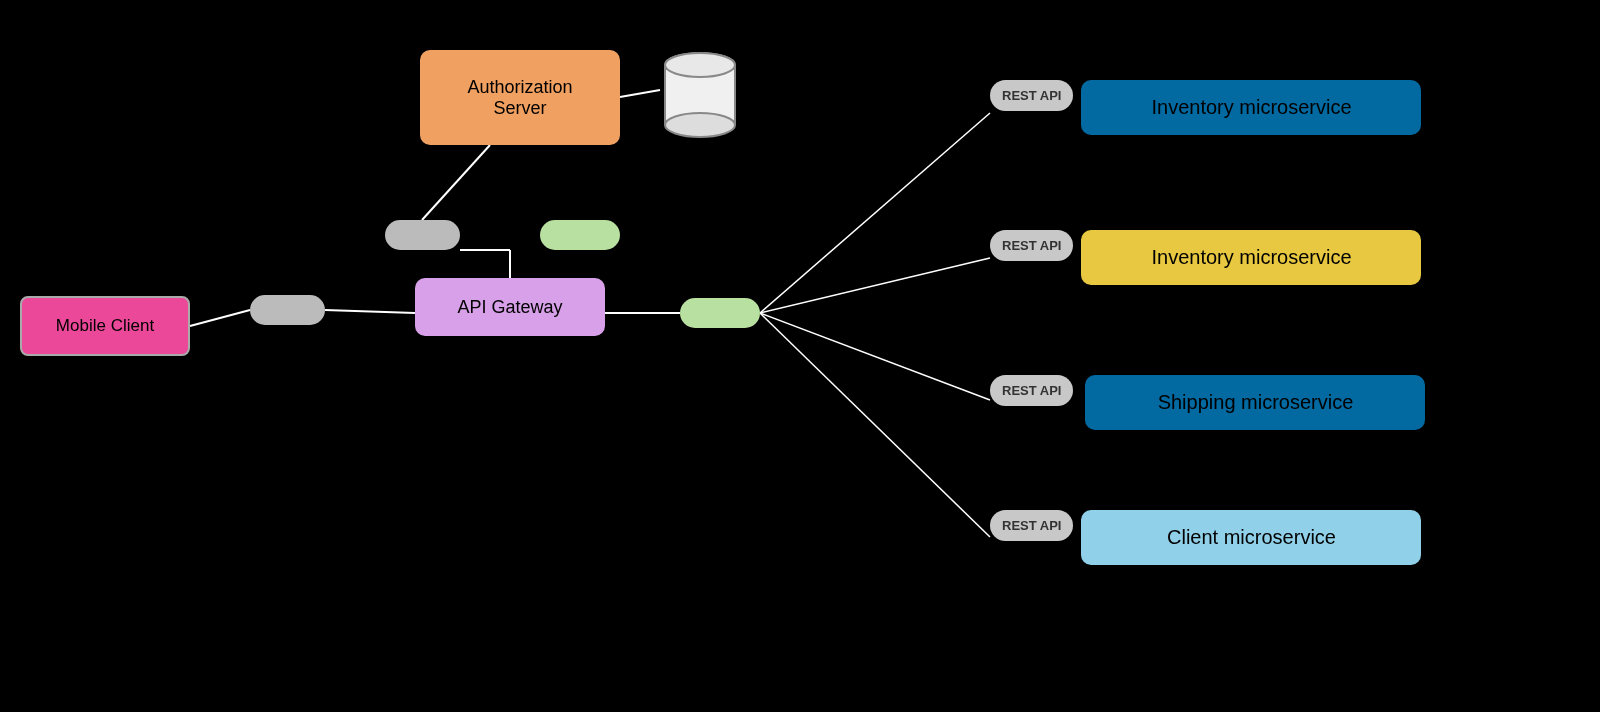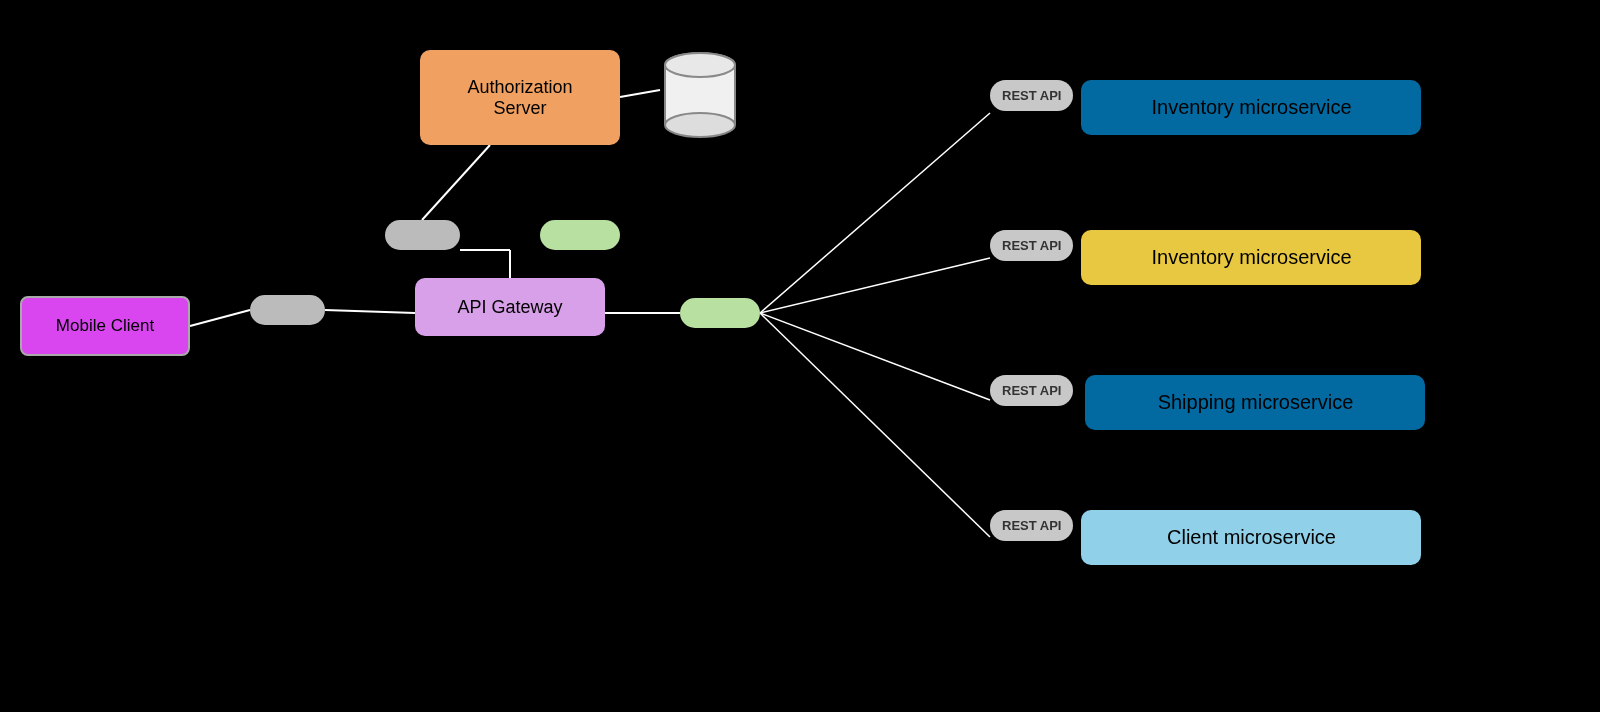--- a/index.html
+++ b/index.html
@@ -39,21 +39,21 @@
       border-radius: 8px;
       font-size: 18px;
       font-weight: 500;
     }
 
     .mobile-client {
       left: 20px;
       top: 296px;
       width: 170px;
       height: 60px;
-      background: #d946ef;
+      background: #ec4899;
       border: 2px solid #aaa;
       border-radius: 8px;
       color: #000;
       font-size: 17px;
     }
 
     .auth-server {
       left: 420px;
       top: 50px;
       width: 200px;

